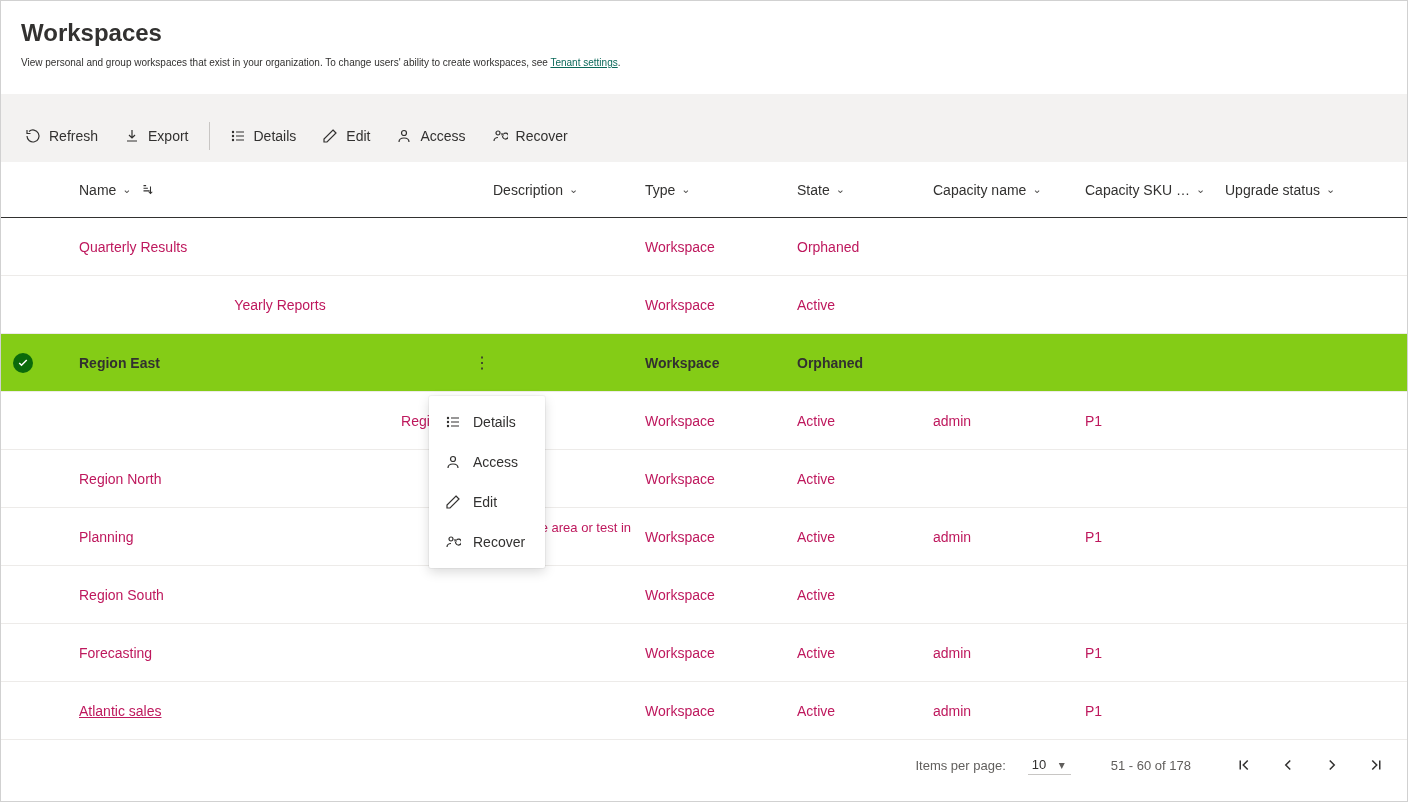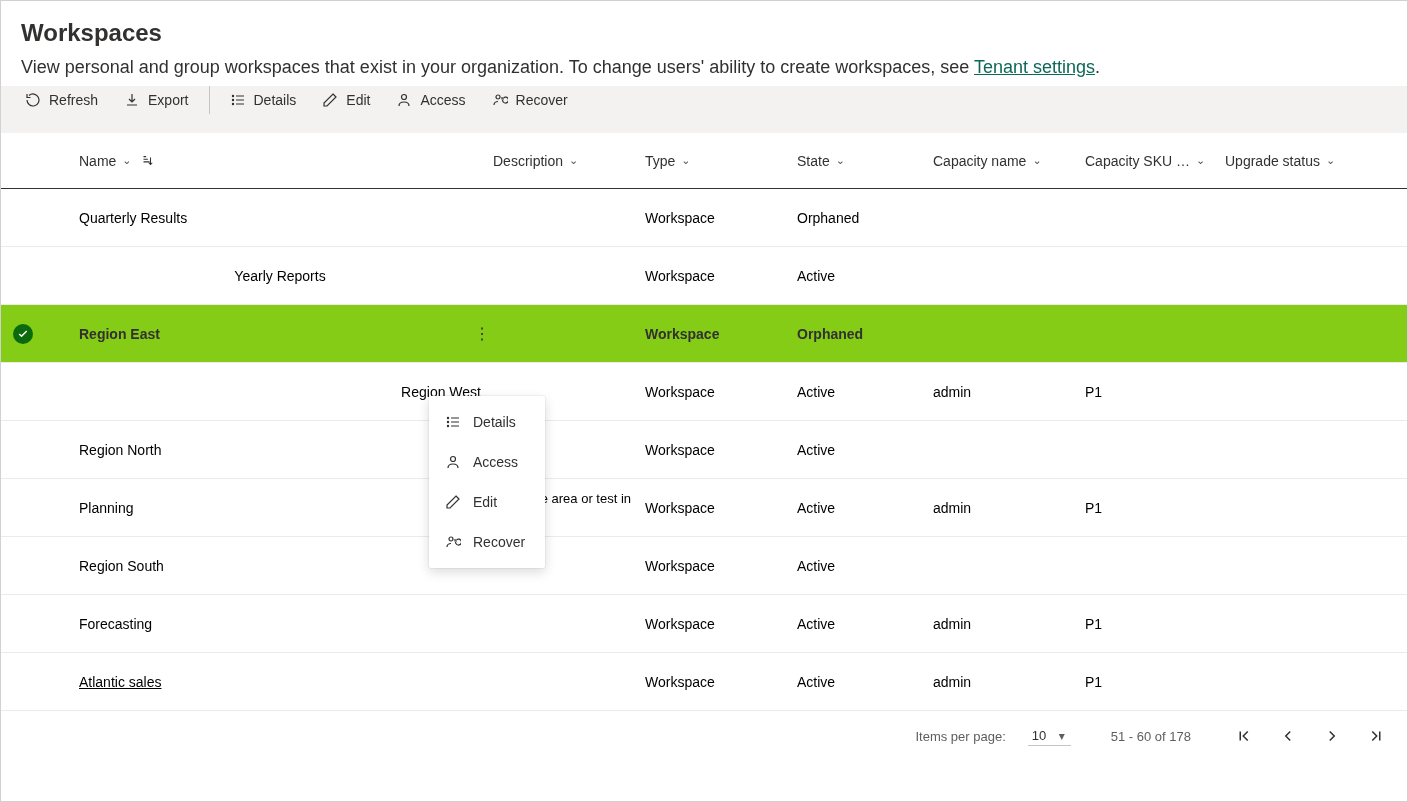--- a/index.html
+++ b/index.html
@@ -8,28 +8,28 @@
   font-size: 14px;
   color: #323130;
   background: #fff;
   width: 1408px;
   height: 802px;
   border: 1px solid #d1d1d1;
   overflow: hidden;
 }
 .page-header { padding: 18px 20px 0 20px; }
 h1 { font-size: 24px; font-weight: 600; color: #323130; margin-bottom: 10px; }
-.page-desc { font-size: 18px; color: #323130; padding-bottom: 8px; }
+.page-desc { font-size: 10px; color: #323130; padding-bottom: 26px; }
 .page-desc a { color: #0c695a; text-decoration: underline; }
 .toolbar {
   background: #f3f2f1;
-  height: 47px;
-  display: flex;
-  align-items: flex-start;
-  padding: 0 14px;
+  height: 68px;
+  display: flex;
+  align-items: flex-end;
+  padding: 12px 14px;
   gap: 6px;
 }
 .toolbar-btn {
   display: inline-flex;
   align-items: center;
   gap: 8px;
   padding: 6px 10px;
   border: none;
   background: transparent;
   font-size: 14px;
@@ -71,21 +71,21 @@
 .col-sku { width: 140px; flex: 0 0 140px; }
 .col-upg { width: 140px; flex: 0 0 140px; }
 .sort-extra { margin-left: 2px; display: inline-flex; align-items:center; }
 .trow {
   display: flex;
   align-items: center;
   height: 58px;
   border-bottom: 1px solid #edebe9;
   padding: 0 12px;
   font-size: 14px;
-  color: #000000;
+  color: #be185d;
   position: relative;
 }
 .trow.selected { background: #84cc16; color: #323130; font-weight: 600; }
 .trow .cell { overflow: hidden; text-overflow: ellipsis; white-space: nowrap; padding-right: 12px; }
 .check-circle {
   width: 20px; height: 20px; border-radius: 50%;
   background: #0b6a0b; display: flex; align-items:center; justify-content:center;
 }
 .check-circle svg { width: 12px; height: 12px; }
 .row-more {

